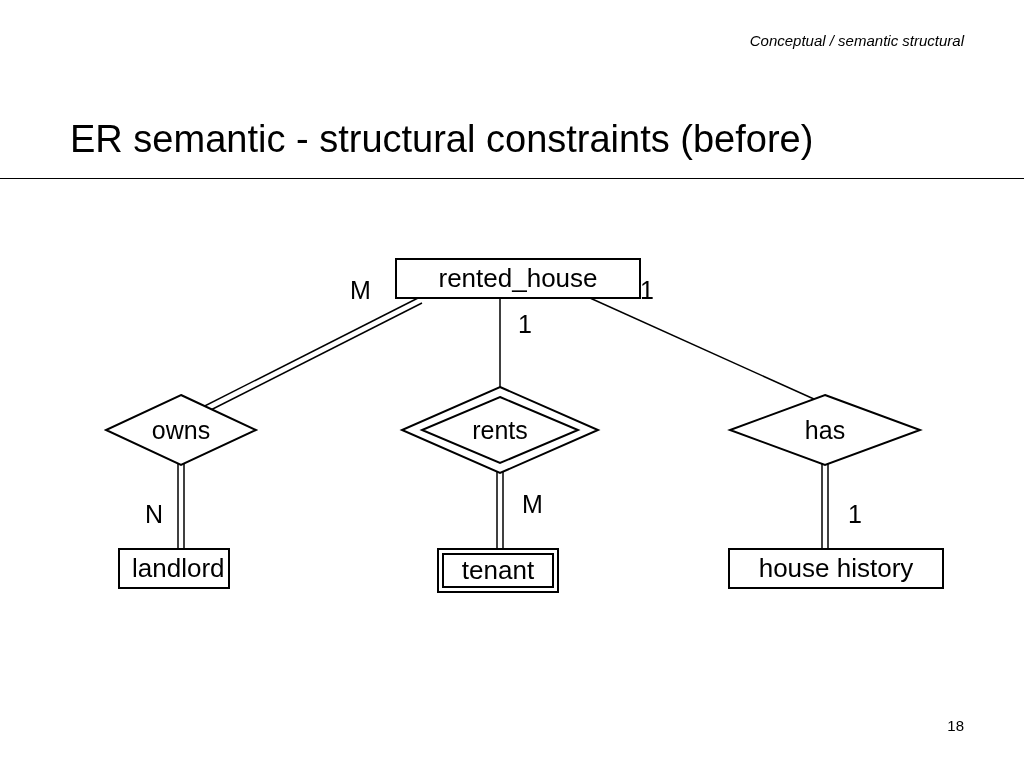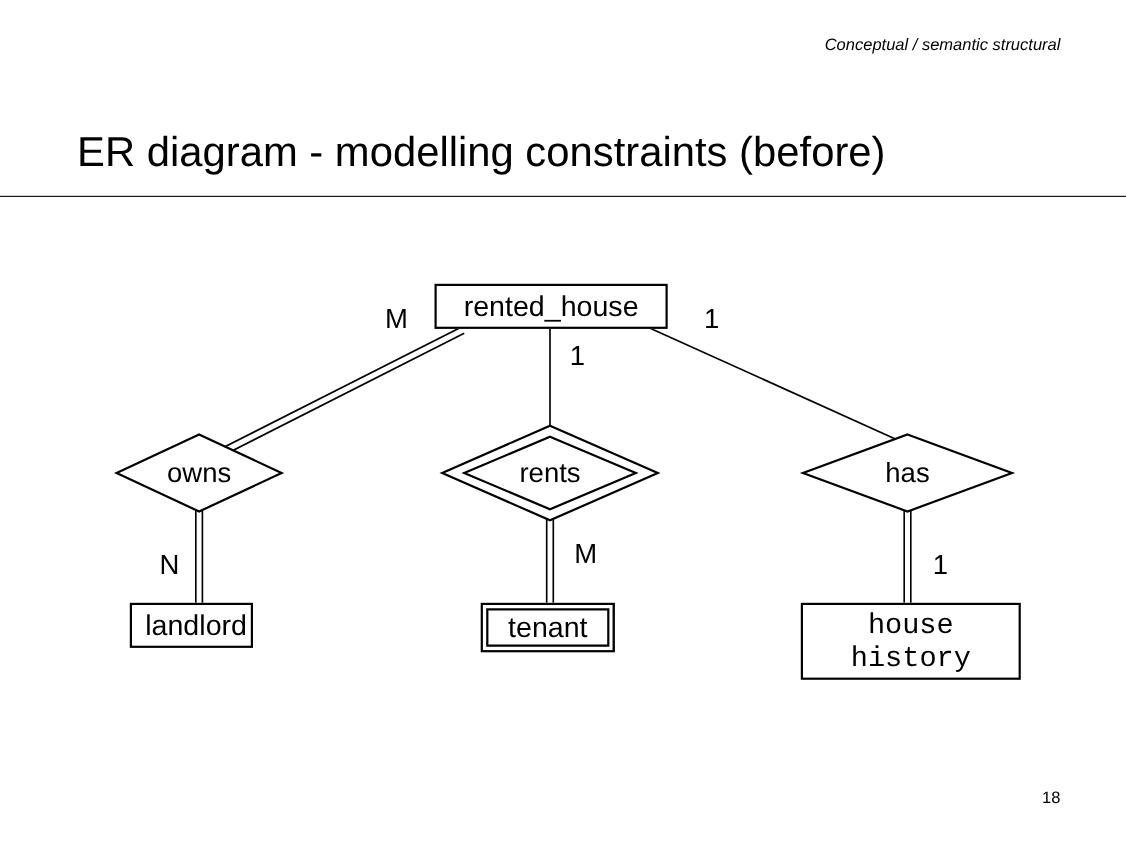--- a/index.html
+++ b/index.html
@@ -90,21 +90,21 @@
     font-size: 25px;
     text-anchor: middle;
     dominant-baseline: middle;
     font-family: Arial, Helvetica, sans-serif;
   }
 </style>
 </head>
 <body>
 
 <div class="header-right">Conceptual / semantic structural</div>
-<div class="title">ER diagram - modelling constraints (before)</div>
+<div class="title">ER semantic - structural constraints (before)</div>
 <div class="hr"></div>
 <div class="page-number">18</div>
 
 <div class="diagram">
 
 <svg>
 
   <line class="line" x1="420" y1="297" x2="181" y2="418"></line>
   <line class="line" x1="422" y1="303" x2="183" y2="424"></line>
 
@@ -126,33 +126,33 @@
 
   <polygon class="diamond" points="500,387 598,430 500,473 402,430"></polygon>
   <polygon class="diamond" points="500,397 578,430 500,463 422,430"></polygon>
   <text class="rel-label" x="500" y="432">rents</text>
 
   <polygon class="diamond" points="825,395 920,430 825,465 730,430"></polygon>
   <text class="rel-label" x="825" y="432">has</text>
 
 </svg>
 
-<div class="entity" style="left:395px; top:258px; width:212px;">
+<div class="entity" style="left:395px; top:258px; width:246px;">
   <span class="entity-inner">rented_house</span>
 </div>
 
 <div class="entity" style="left:118px; top:548px; width:112px;">
   <span class="entity-inner">landlord</span>
 </div>
 
 <div class="entity double" style="left:437px; top:548px; width:122px;">
   <span class="entity-inner" style="padding:0 6px">tenant</span>
 </div>
 
-<div class="entity" style="left:728px; top:548px; width:200px;font-family:Liberation Mono, monospace;">
+<div class="entity" style="left:728px; top:548px; width:216px;">
   <span class="entity-inner">house history</span>
 </div>
 
 <div class="cardinality" style="left:350px; top:276px;">M</div>
 <div class="cardinality" style="left:145px; top:500px;">N</div>
 
 <div class="cardinality" style="left:518px; top:310px;">1</div>
 <div class="cardinality" style="left:522px; top:490px;">M</div>
 
 <div class="cardinality" style="left:640px; top:276px;">1</div>

